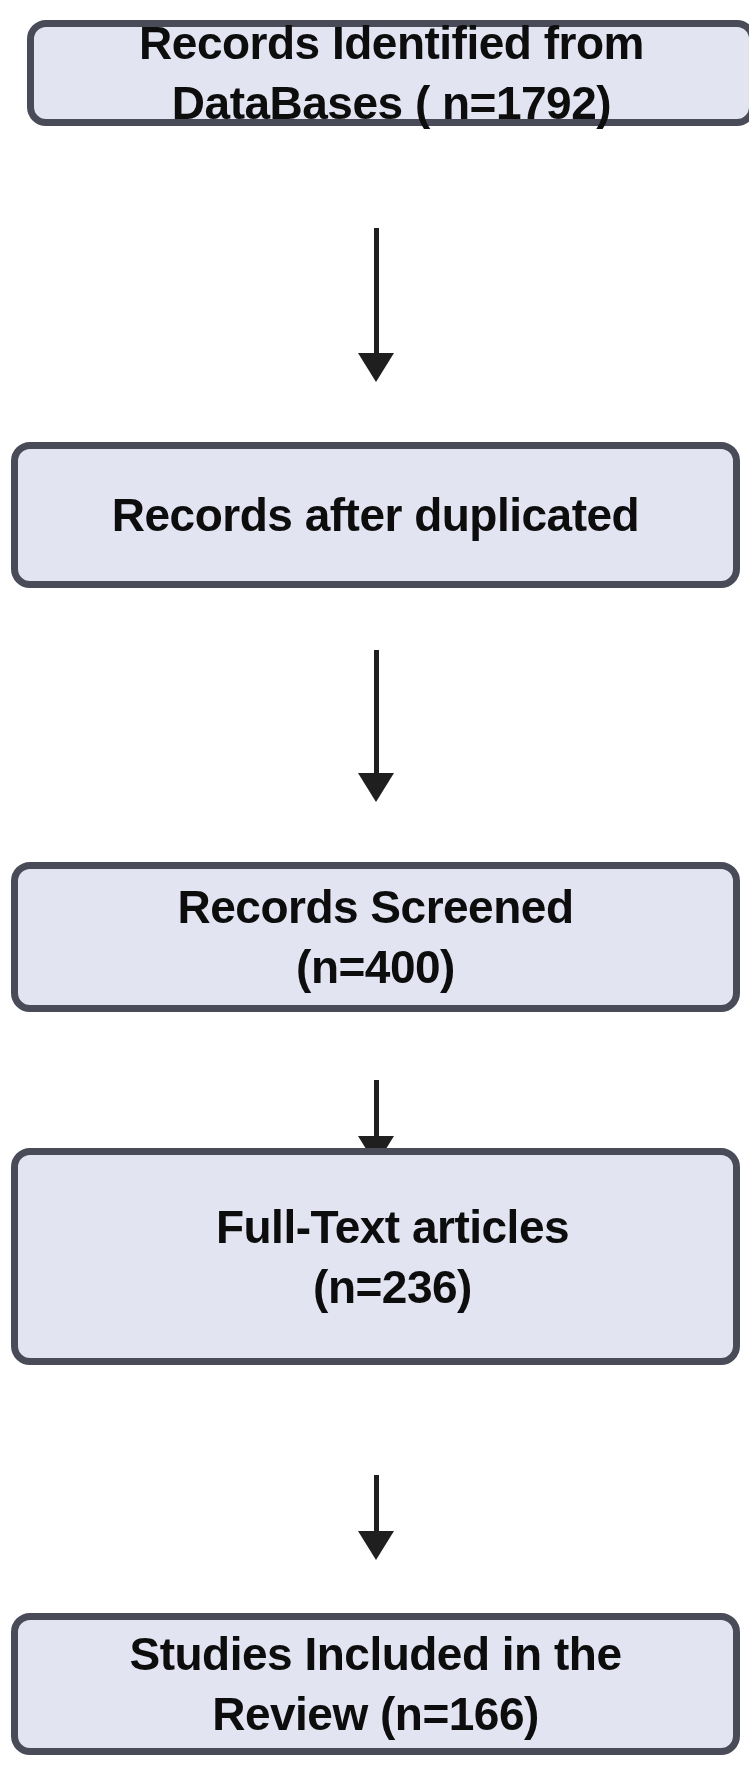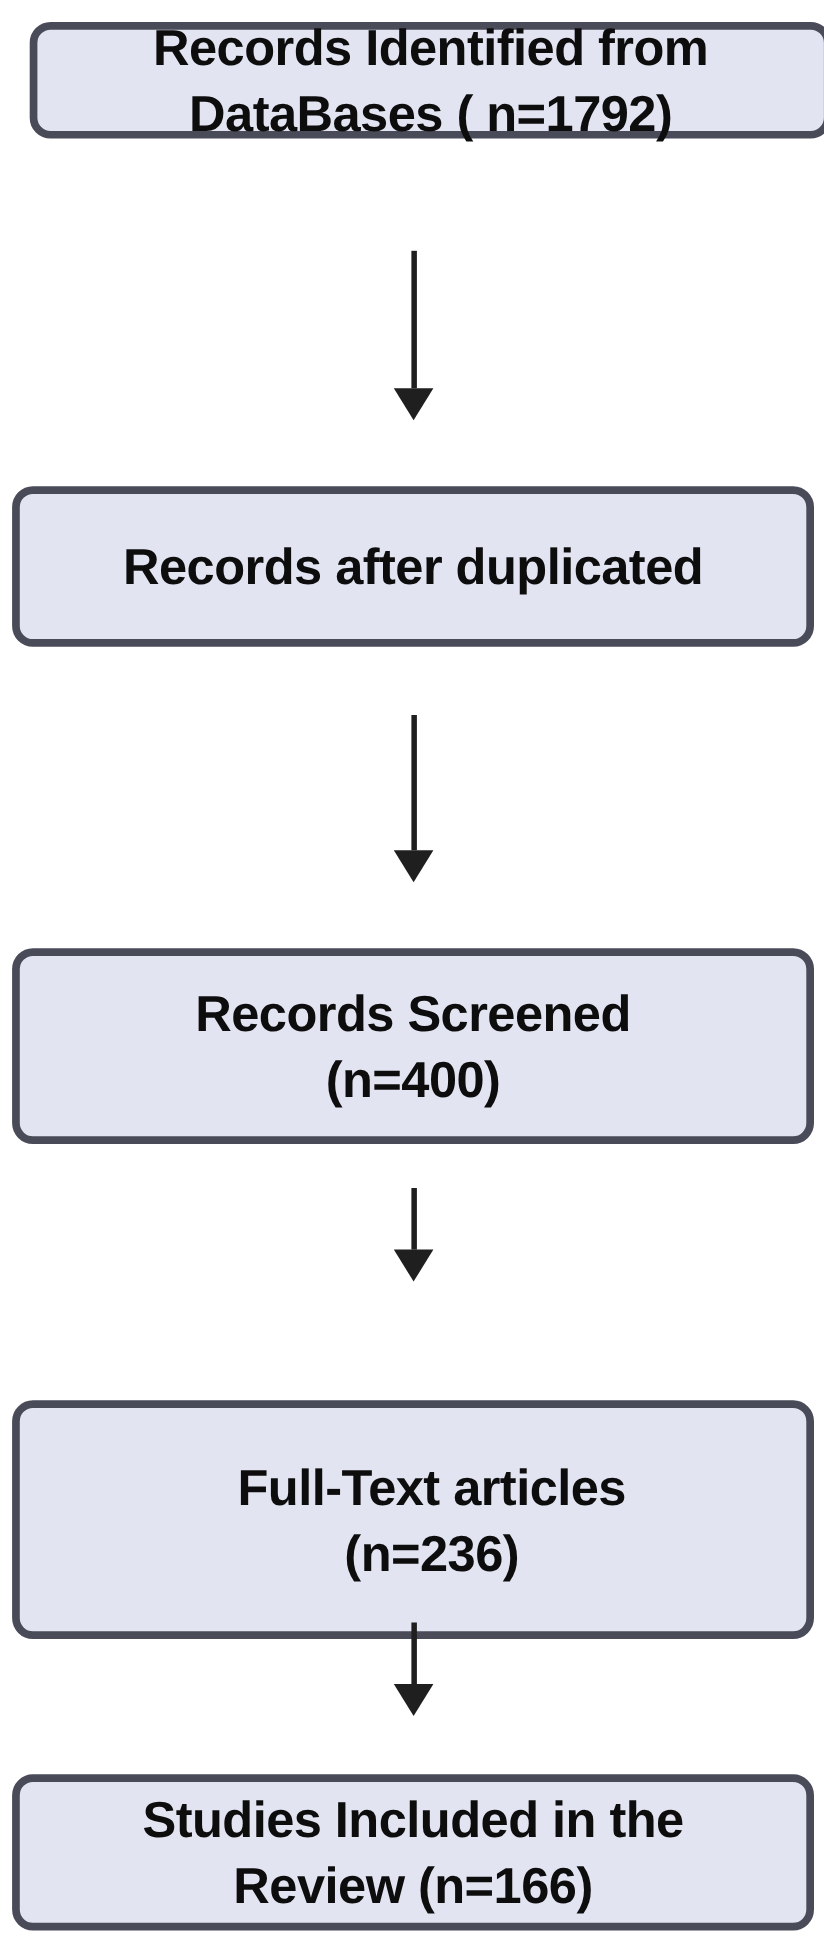--- a/index.html
+++ b/index.html
@@ -34,22 +34,22 @@
   .box-text{
     font-weight:bold;
     font-size:46px;
     line-height:60px;
     letter-spacing:-0.5px;
     color:var(--text);
   }
   .line{display:block;}
   .b0{top:20px;height:106px;margin-left:16px;}
   .b1{top:442px;height:146px;}
-  .b2{top:862px;height:178px;}
-  .b3{top:1273px;height:217px;padding-left:34px;}
+  .b2{top:862px;height:150px;}
+  .b3{top:1148px;height:217px;padding-left:34px;}
   .b4{top:1613px;height:142px;align-items:center;}
   .arrow{
     position:absolute;
     left:357px;
     width:38px;
     display:flex;
     flex-direction:column;
     align-items:center;
   }
   .stem{width:5px;flex:1;background:var(--arrow);}

